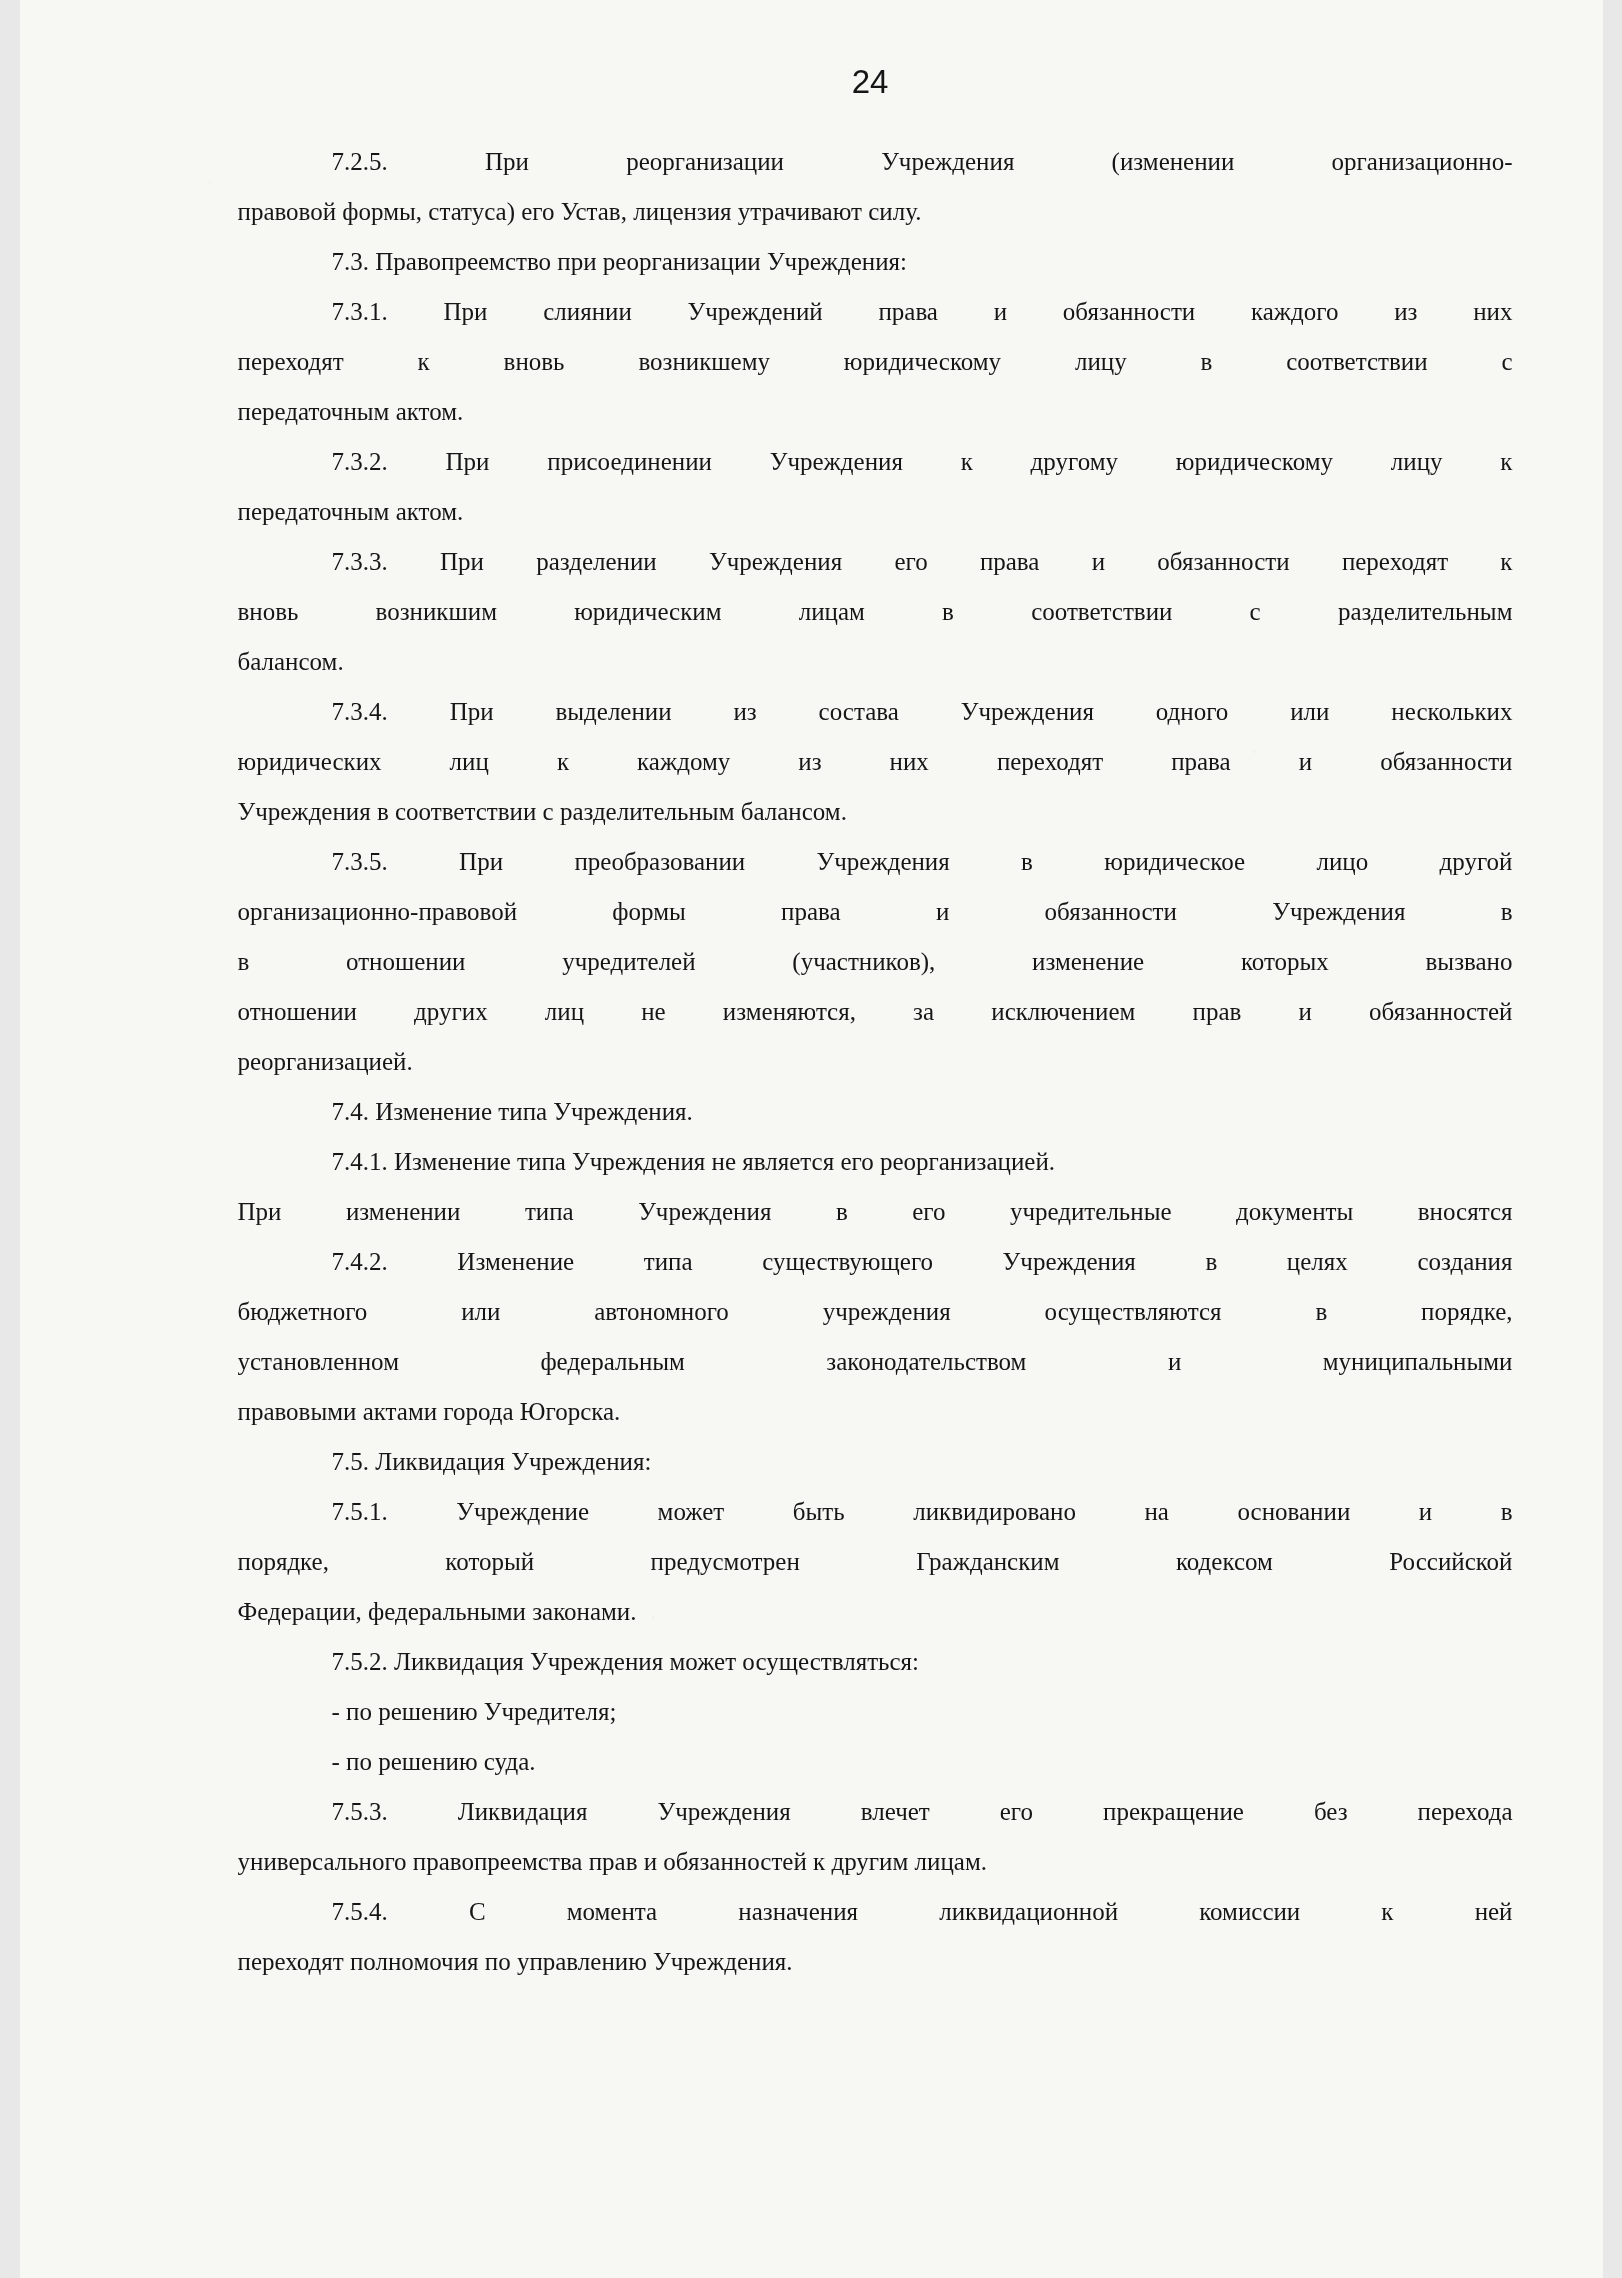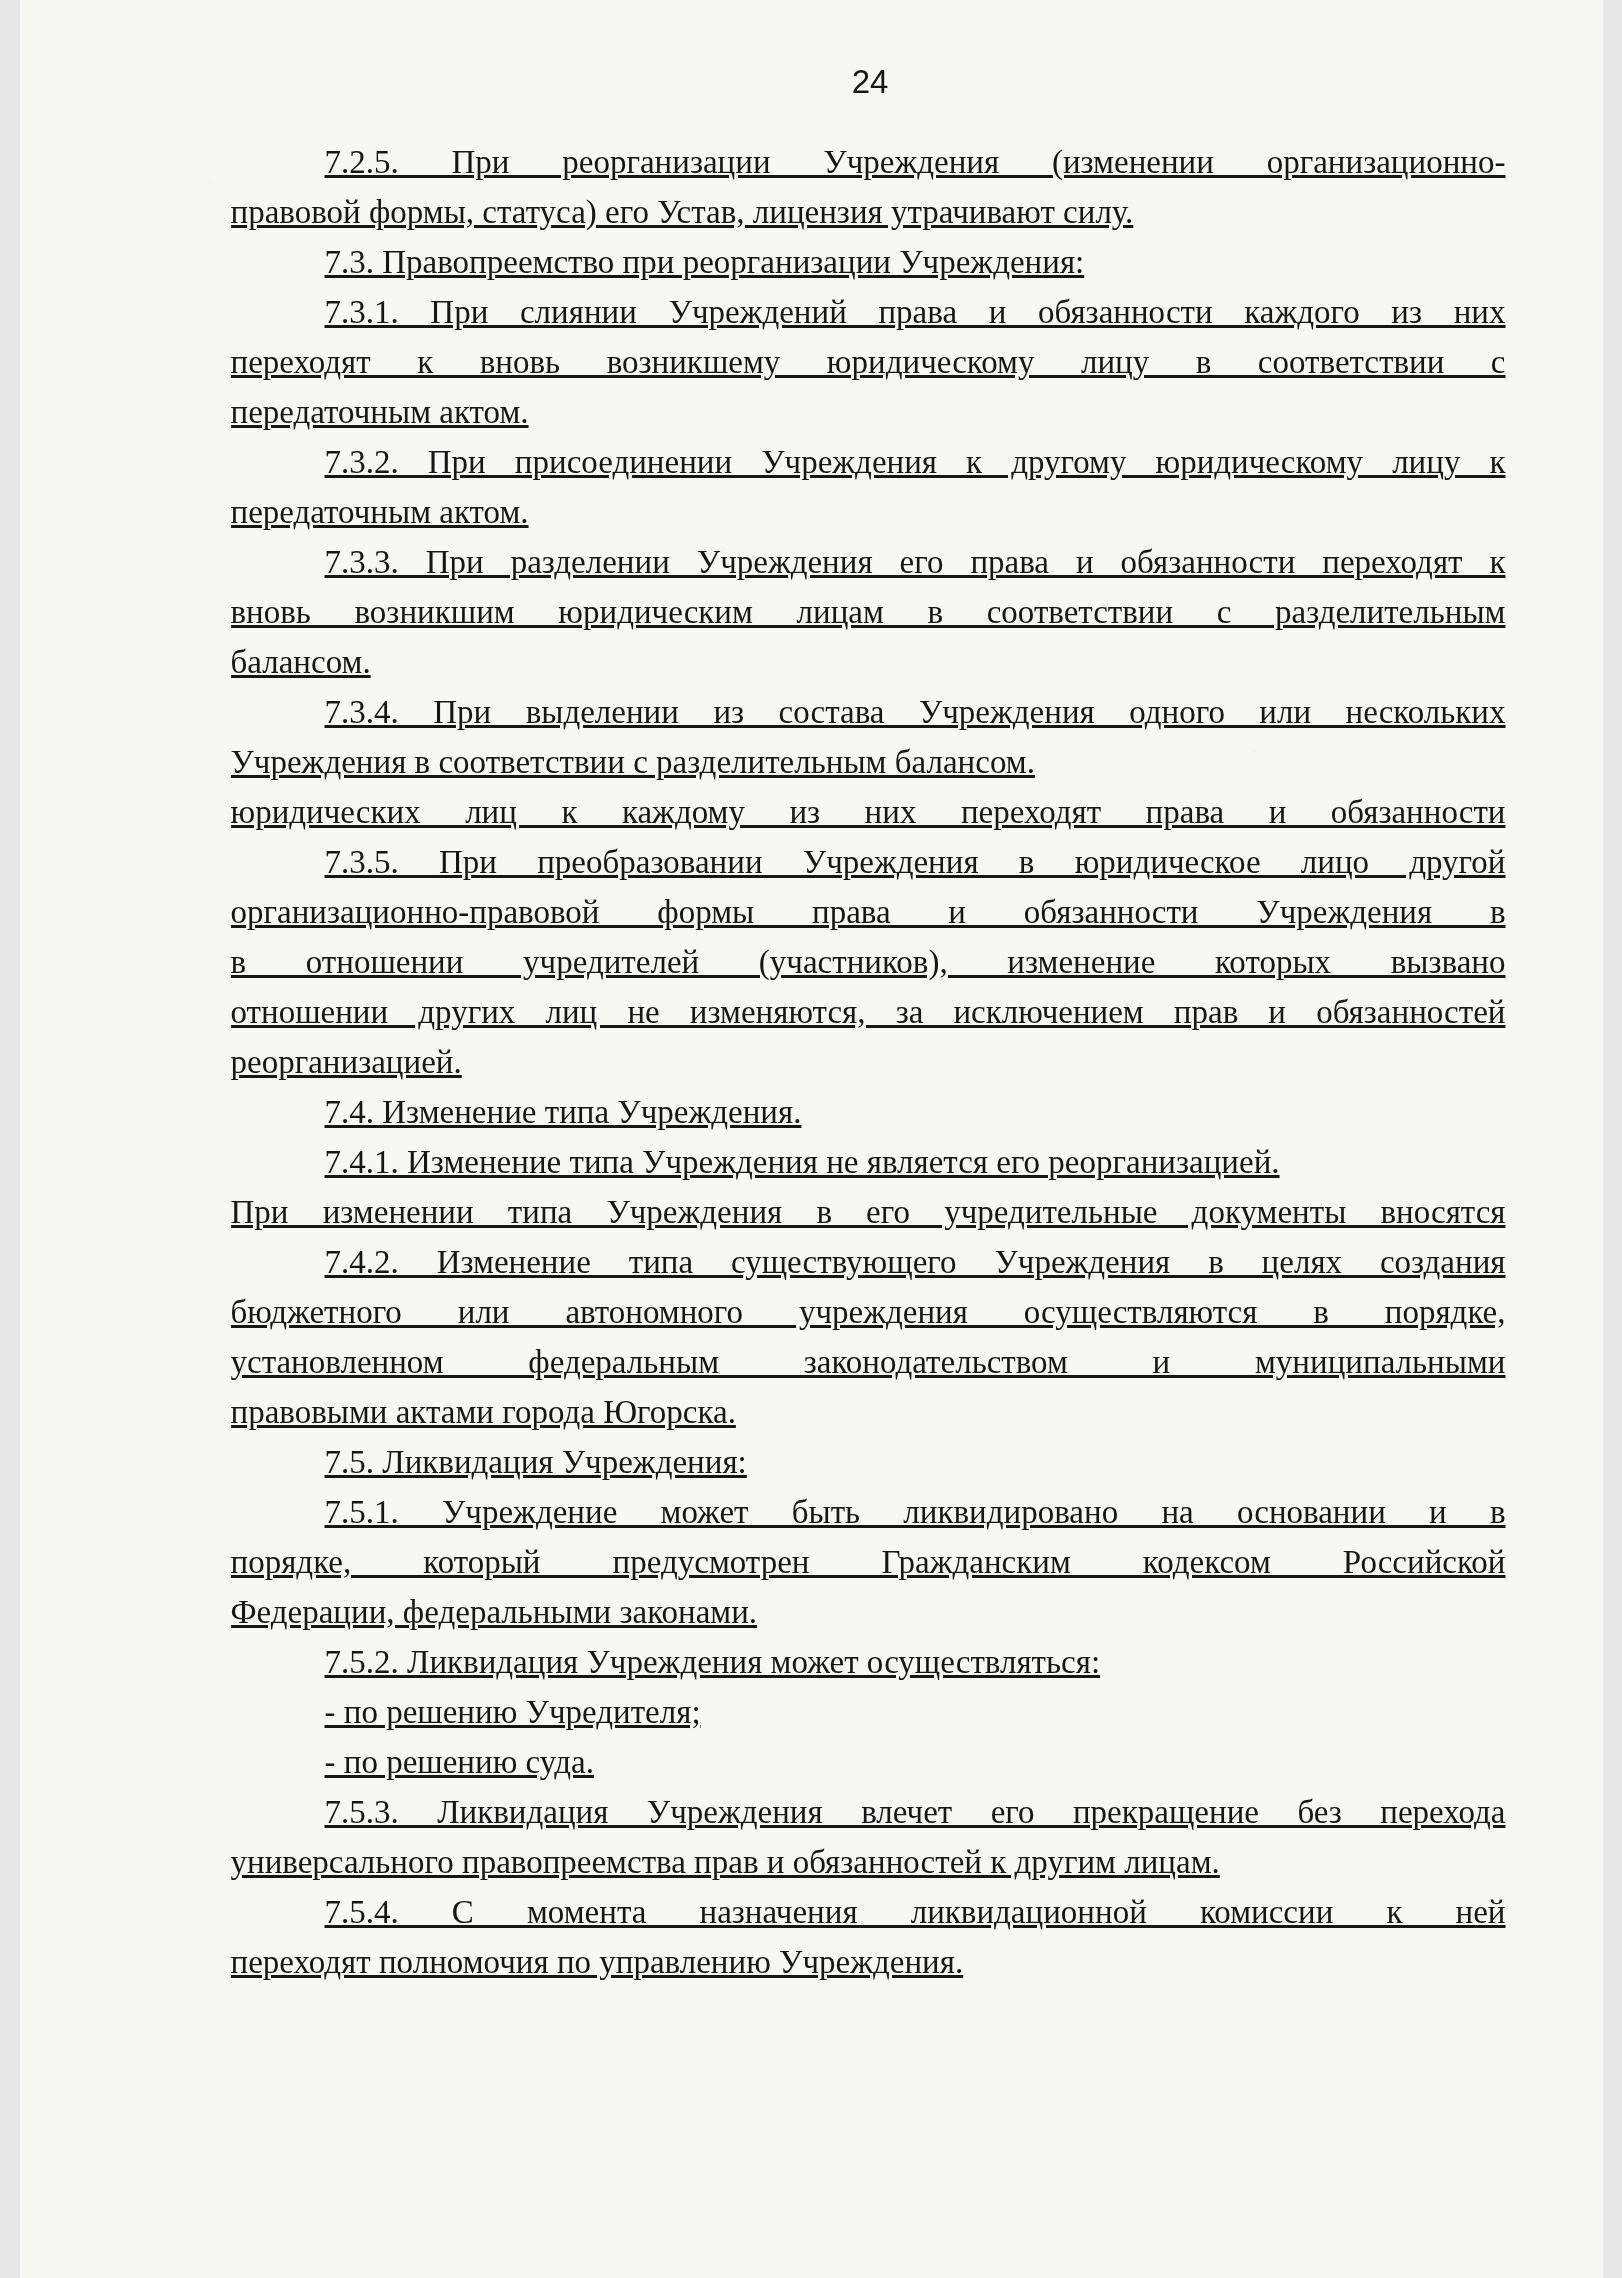--- a/index.html
+++ b/index.html
@@ -35,25 +35,24 @@
     left:213px;
     width:1275px;
     text-align:center;
     font-family:"Liberation Sans","DejaVu Sans",sans-serif;
     font-size:33px;
     line-height:39px;
   }
   .doc-body{
     position:absolute;
     top:137px;
-    left:211px;
+    left:218px;
     width:1275px;
-    font-size:33px;
+    font-size:25px;
     line-height:50px;
-    text-decoration:underline;
   }
   .paragraph{margin:0;}
   .line{
     text-align:justify;
     text-align-last:justify;
     white-space:normal;
     overflow:hidden;
     height:50px;
   }
   .line.no-stretch{
@@ -85,22 +84,22 @@
         <div class="line first">7.3.2. При присоединении Учреждения к другому юридическому лицу к</div>
         <div class="line no-stretch">передаточным актом.</div>
       </div>
       <div class="paragraph">
         <div class="line first">7.3.3. При разделении Учреждения его права и обязанности переходят к</div>
         <div class="line">вновь возникшим юридическим лицам в соответствии с разделительным</div>
         <div class="line no-stretch">балансом.</div>
       </div>
       <div class="paragraph">
         <div class="line first">7.3.4. При выделении из состава Учреждения одного или нескольких</div>
+        <div class="line">юридических лиц к каждому из них переходят права и обязанности</div>
         <div class="line no-stretch">Учреждения в соответствии с разделительным балансом.</div>
-        <div class="line">юридических лиц к каждому из них переходят права и обязанности</div>
       </div>
       <div class="paragraph">
         <div class="line first">7.3.5. При преобразовании Учреждения в юридическое лицо другой</div>
         <div class="line">организационно-правовой формы права и обязанности Учреждения в</div>
         <div class="line">в отношении учредителей (участников), изменение которых вызвано</div>
         <div class="line">отношении других лиц не изменяются, за исключением прав и обязанностей</div>
         <div class="line no-stretch">реорганизацией.</div>
       </div>
       <div class="paragraph">
         <div class="line first no-stretch">7.4. Изменение типа Учреждения.</div>

